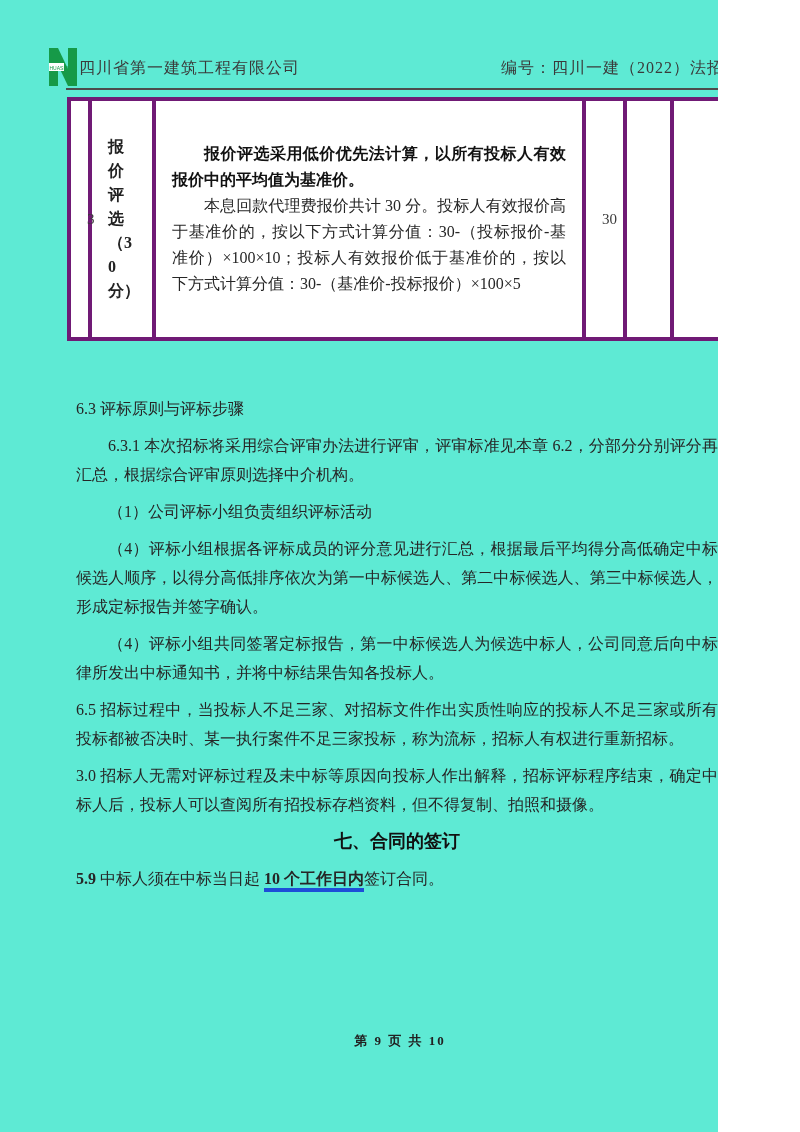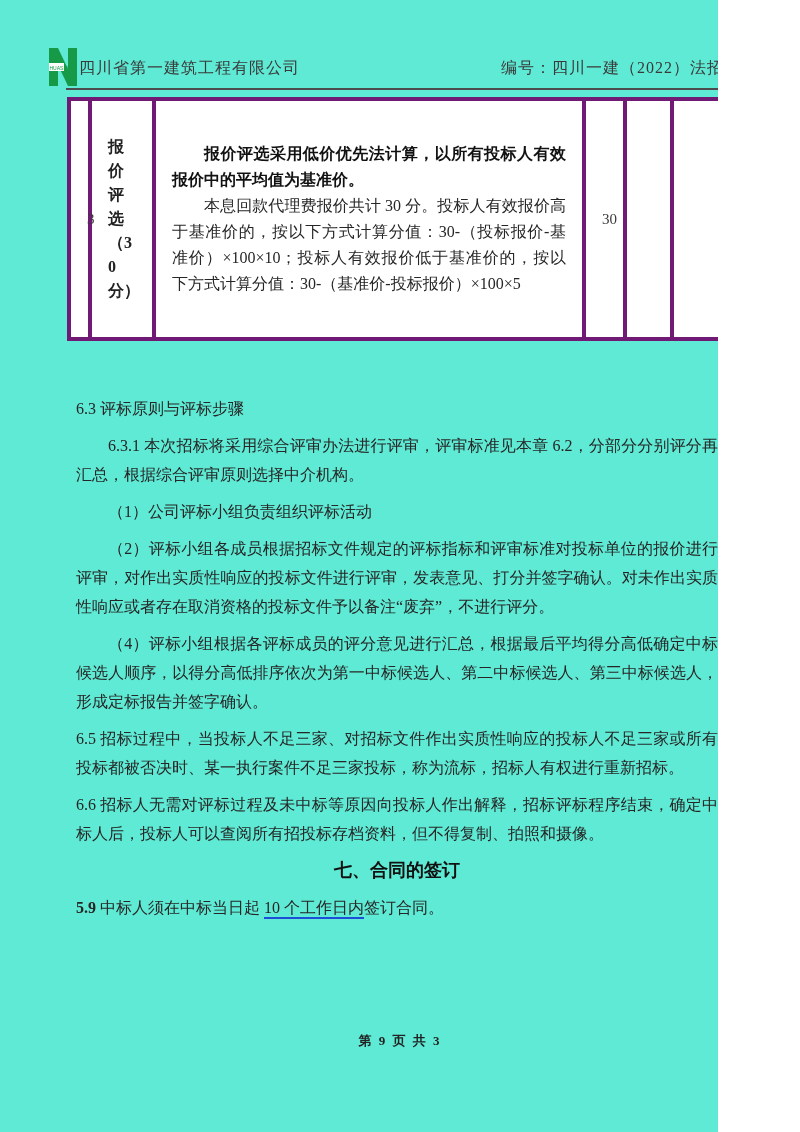--- a/index.html
+++ b/index.html
@@ -28,21 +28,21 @@
   
   .bodytxt{position:absolute;left:68px;top:386px;width:658px;font-size:16px;line-height:29px;
            text-align:justify;color:#262626;}
   .bodytxt p{margin:8px;}
   .bodytxt p.ind{text-indent:32px;}
   .bodytxt p.sp{margin-top:4px;}
   .sec7{margin:28px 0 0 0;text-align:center;font-weight:bold;font-size:18px;line-height:29px;
         color:#111;font-family:"Liberation Sans","DejaVu Sans",sans-serif;}
   .p71{margin-top:31px;}
   .p71 .num{font-weight:bold;}
-  .p71 .ul{font-weight:normal;border-bottom:2px solid #1d4ed8;padding-bottom:1px;}
+  .p71 .ul{font-weight:bold;border-bottom:4px solid #1d4ed8;padding-bottom:1px;}
   
   .pgfoot{position:absolute;left:0;top:1032px;width:800px;text-align:center;
           font-size:13px;font-weight:bold;letter-spacing:2px;color:#222;}
 </style>
 </head>
 <body>
 
 <div class="page">
 
   <div class="hdr">
@@ -81,23 +81,23 @@
         <td></td>
       </tr>
     </tbody>
       </table>
   </div>
 
   <div class="bodytxt">
     <p>6.3 评标原则与评标步骤</p>
     <p class="ind">6.3.1 本次招标将采用综合评审办法进行评审，评审标准见本章 6.2，分部分分别评分再汇总，根据综合评审原则选择中介机构。</p>
     <p class="ind">（1）公司评标小组负责组织评标活动</p>
-    <p class="ind">（2）评标小组各成员根据招标文件规定的评标指标和评审标准对投标单位的报价进行评审，对作出实质性响应的投标文件进行评审，发表意见、打分并签字确认。对未作出实质性响应或者存在取消资格的投标文件予以备注“废弃”，不进行评分。</p>
     <p class="ind">（4）评标小组根据各评标成员的评分意见进行汇总，根据最后平均得分高低确定中标候选人顺序，以得分高低排序依次为第一中标候选人、第二中标候选人、第三中标候选人，形成定标报告并签字确认。</p>
+    <p class="ind">（4）评标小组共同签署定标报告，第一中标候选人为候选中标人，公司同意后向中标律所发出中标通知书，并将中标结果告知各投标人。</p>
     <p class="sp">6.5 招标过程中，当投标人不足三家、对招标文件作出实质性响应的投标人不足三家或所有投标都被否决时、某一执行案件不足三家投标，称为流标，招标人有权进行重新招标。</p>
-    <p class="sp">6.6 招标人无需对评标过程及未中标等原因向投标人作出解释，招标评标程序结束，确定中标人后，投标人可以查阅所有招投标存档资料，但不得复制、拍照和摄像。</p>
+    <p class="sp">3.0 招标人无需对评标过程及未中标等原因向投标人作出解释，招标评标程序结束，确定中标人后，投标人可以查阅所有招投标存档资料，但不得复制、拍照和摄像。</p>
     <p class="sec7">七、合同的签订</p>
     <p class="p71"><span class="num">5.9</span><span> 中标人须在中标当日起 </span><span class="ul">10 个工作日内</span><span>签订合同。</span></p>
   </div>
 
-  <div class="pgfoot">第 9 页 共 3</div>
+  <div class="pgfoot">第 9 页 共 10</div>
 
 </div>
 
 </body></html>

